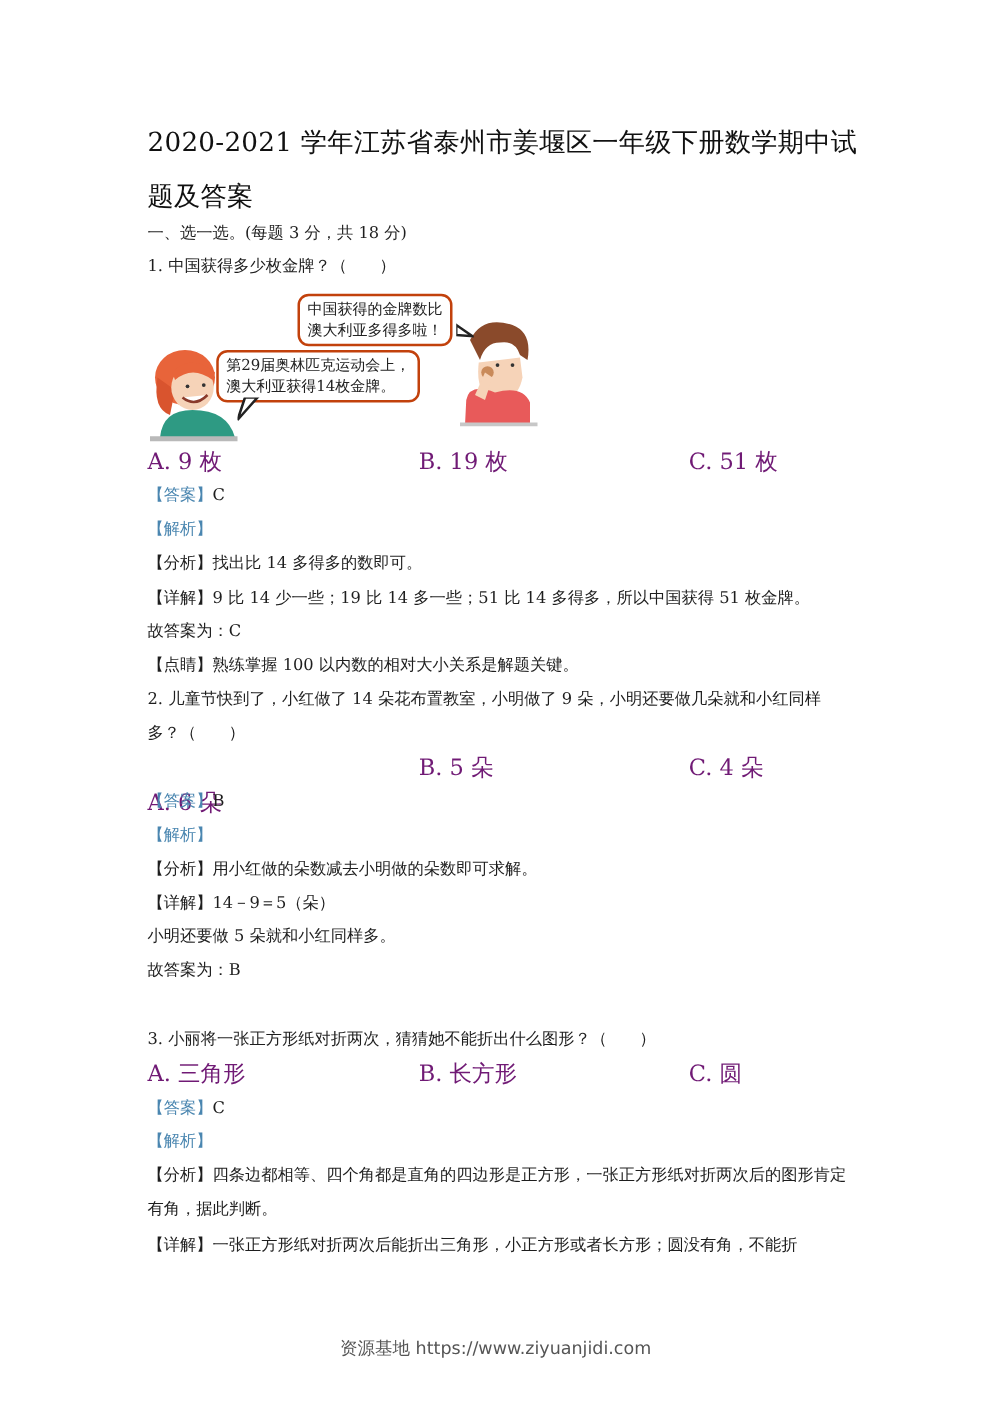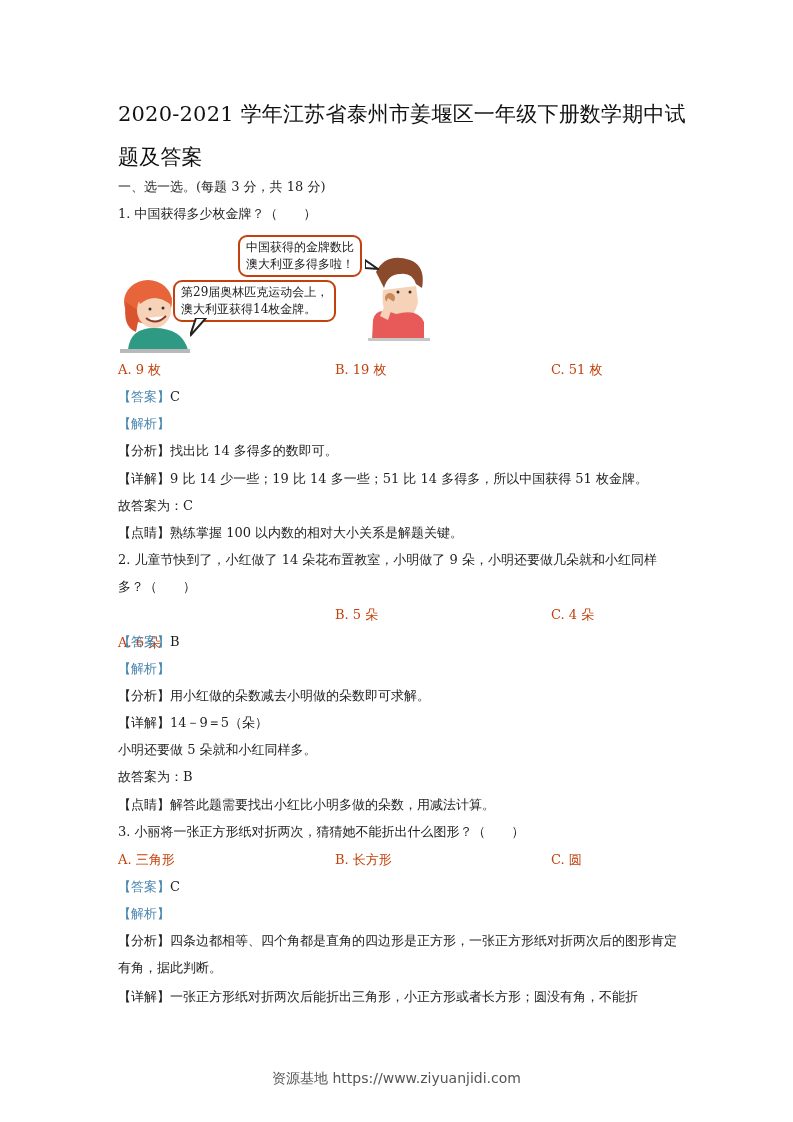--- a/index.html
+++ b/index.html
@@ -42,24 +42,24 @@
     .wrap {
       white-space: normal;
       width: 562px;
       line-height: 27px;
     }
     .tag-blue {
       color: #4a86b0;
     }
     .opt {
       position: absolute;
-      font-size: 13px;
+      font-size: 18px;
       line-height: 18px;
       white-space: nowrap;
-      color: #c2410c;
+      color: #701a75;
     }
     
     .illus {
       position: absolute;
       left: 118px;
       top: 232px;
       width: 320px;
       height: 122px;
     }
     .bubble {
@@ -153,21 +153,20 @@
   <div class="opt" style="left:118px;top:606px;margin-top:28px;">A.  6 朵</div>
   <div class="opt" style="left:335px;top:606px;">B.  5 朵</div>
   <div class="opt" style="left:551px;top:606px;">C.  4 朵</div>
 
   <div class="line" style="top:633px;"><span class="tag-blue">【答案】</span><span>B</span></div>
   <div class="line" style="top:660px;"><span class="tag-blue">【解析】</span></div>
   <div class="line" style="top:687px;"><span>【分析】</span><span>用小红做的朵数减去小明做的朵数即可求解。</span></div>
   <div class="line" style="top:714px;"><span>【详解】</span><span>14－9＝5（朵）</span></div>
   <div class="line" style="top:741px;">小明还要做 5 朵就和小红同样多。</div>
   <div class="line" style="top:768px;">故答案为：B</div>
-  <div class="line" style="top:796px;"><span>【点睛】</span><span>解答此题需要找出小红比小明多做的朵数，用减法计算。</span></div>
 
   <div class="line" style="top:823px;">3.  小丽将一张正方形纸对折两次，猜猜她不能折出什么图形？（　　）</div>
 
   <div class="opt" style="left:118px;top:851px;">A.  三角形</div>
   <div class="opt" style="left:335px;top:851px;">B.  长方形</div>
   <div class="opt" style="left:551px;top:851px;">C.  圆</div>
 
   <div class="line" style="top:878px;"><span class="tag-blue">【答案】</span><span>C</span></div>
   <div class="line" style="top:905px;"><span class="tag-blue">【解析】</span></div>
   <div class="line" style="top:988px;"><span>【详解】</span><span>一张正方形纸对折两次后能折出三角形，小正方形或者长方形；圆没有角，不能折</span></div>

